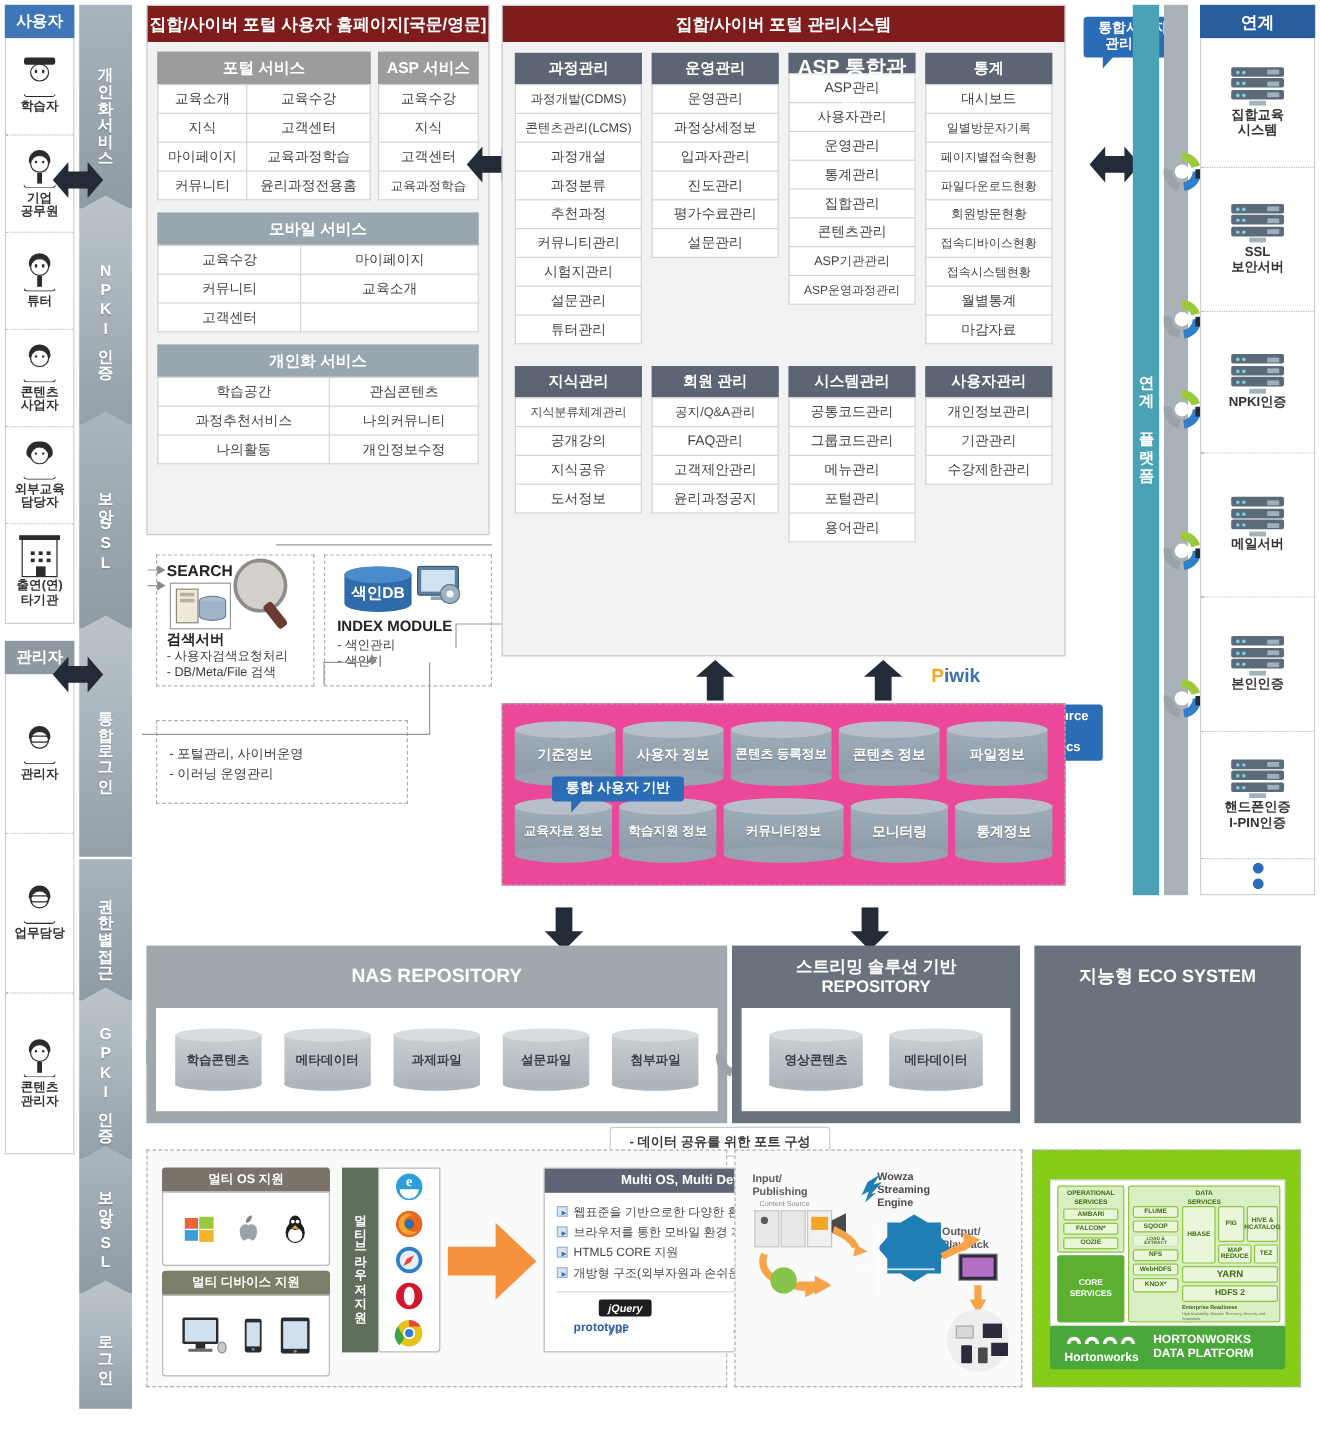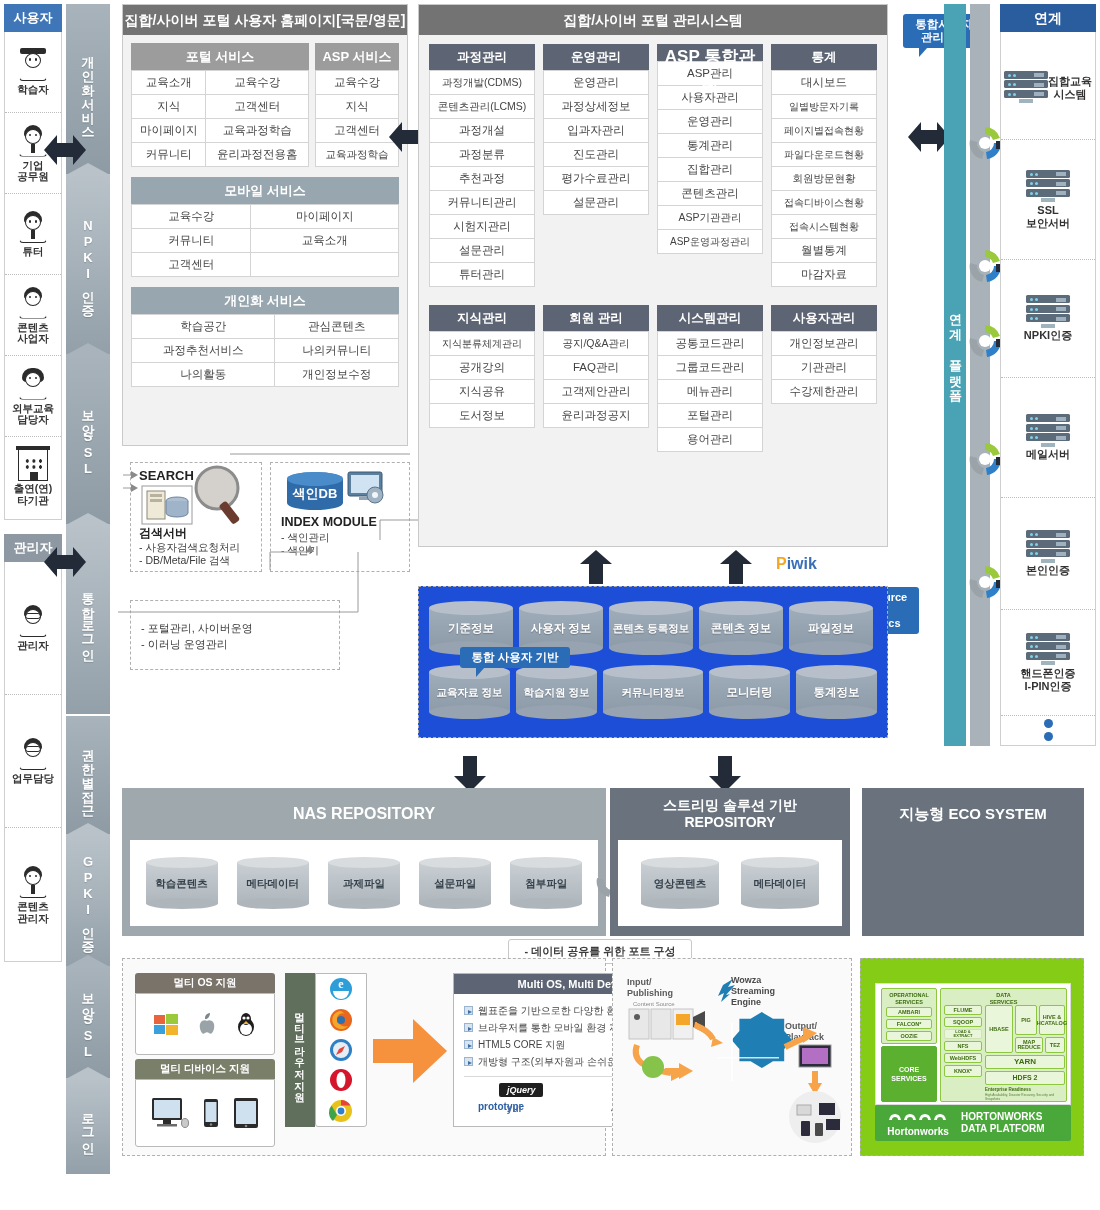--- a/index.html
+++ b/index.html
@@ -7,21 +7,21 @@
   body {
     width:1100px; height:1210px;
     font-family:"Liberation Sans","DejaVu Sans",sans-serif;
     background:#ffffff; color:#3a3a3a; position:relative;
     font-size:12px; overflow:hidden;
   }
   .abs { position:absolute; }
 
   
   .hdr-blue   { background:#3f76b8; color:#fff; font-weight:bold; text-align:center; }
-  .hdr-navy   { background:#737373; color:#fff; font-weight:bold; text-align:center; }
+  .hdr-navy   { background:#7f1d1d; color:#fff; font-weight:bold; text-align:center; }
   .hdr-gray   { background:#9c9c9c; color:#fff; font-weight:bold; text-align:center; }
   .hdr-bgray  { background:#98a6b0; color:#fff; font-weight:bold; text-align:center; }
   .hdr-slate  { background:#5d6574; color:#fff; font-weight:bold; text-align:center; }
 
   .panel-outer { border:1px solid #c9c9c9; background:#f2f2f2; }
 
   
   #actor-col { left:4px; top:4px; width:58px; }
   .actor-head { height:28px; line-height:28px; font-size:13px; }
   .actor-list { border:1px solid #cfcfcf; border-top:none; background:#fff; }
@@ -690,21 +690,21 @@
 </div>
 
 <div class="abs" style="left:776px;top:555px;font-size:16px;font-weight:bold">
   <span style="color:#f5a623">P</span><span style="color:#3a6fb8">iwik</span>
 </div>
 <div class="abs callout" style="left:827px;top:553px;width:92px">
   <span style="white-space:pre-line;font-size:11px">Open Source
 Web AanalytIcs</span>
 </div>
 
-<div class="abs dashed" style="left:418px;top:586px;width:470px;height:152px;background:#1d4ed8">
+<div class="abs dashed" style="left:418px;top:586px;width:470px;height:152px;background:#ec4899">
   <div style="display:flex;gap:6px;padding:14px 10px 0 10px">
     <div class="cyl" style="width:84px;height:54px">
       <div class="cyl-mid"></div>
         <div class="cyl-bot"></div>
         <div class="cyl-top"></div>
       <div class="cyl-lbl">기준정보</div>
     </div>
     <div class="cyl" style="width:84px;height:54px">
       <div class="cyl-mid"></div>
         <div class="cyl-bot"></div>
@@ -1120,21 +1120,21 @@
     <polygon points="0,3 14,3 14,0 22,7 14,14 14,11 0,11" fill="#232b38"></polygon>
   </svg>
 <svg class="abs" style="left:996px;top:577px" width="22" height="14">
     <polygon points="0,3 14,3 14,0 22,7 14,14 14,11 0,11" fill="#232b38"></polygon>
   </svg>
 
 <div class="abs" style="left:1000px;top:4px;width:96px">
   <div class="hdr-blue" style="height:28px;line-height:28px;font-size:14px;background:#2a5d9e">연계</div>
   <div style="border:1px solid #cfcfcf;border-top:none;background:#fff;height:714px">
 
-    <div style="height:108px;border-bottom:1px dotted #bdbdbd;display:flex;flex-direction:row;align-items:center;justify-content:center">
+    <div style="height:108px;border-bottom:1px dotted #bdbdbd;display:flex;flex-direction:column;align-items:center;justify-content:center">
       <div class="srv">
         <div class="srv-row"></div>
           <div class="srv-row"></div>
           <div class="srv-row"></div>
           <div class="srv-foot"></div>
       </div>
       <div style="font-size:11px;font-weight:bold;color:#333;text-align:center;white-space:pre-line;line-height:13px;margin-top:4px">집합교육
 시스템</div>
     </div>
 

